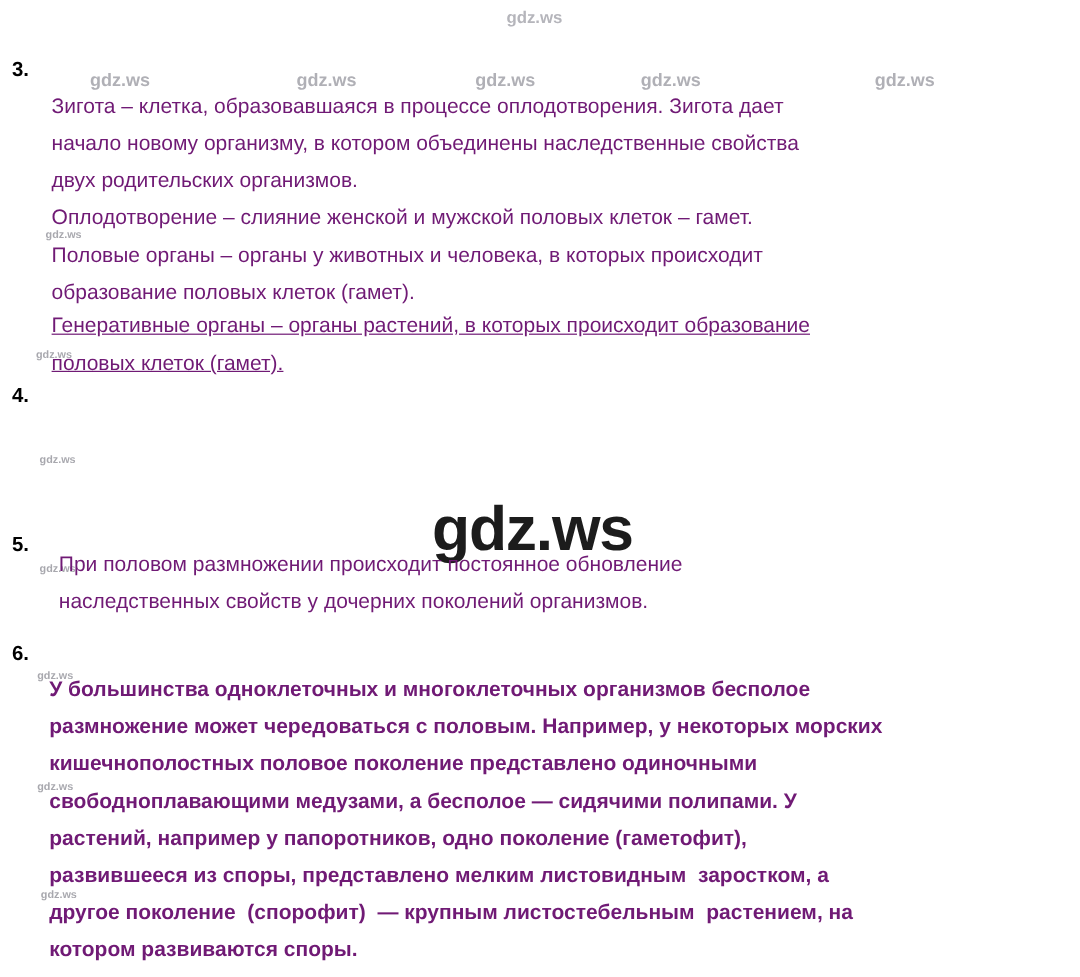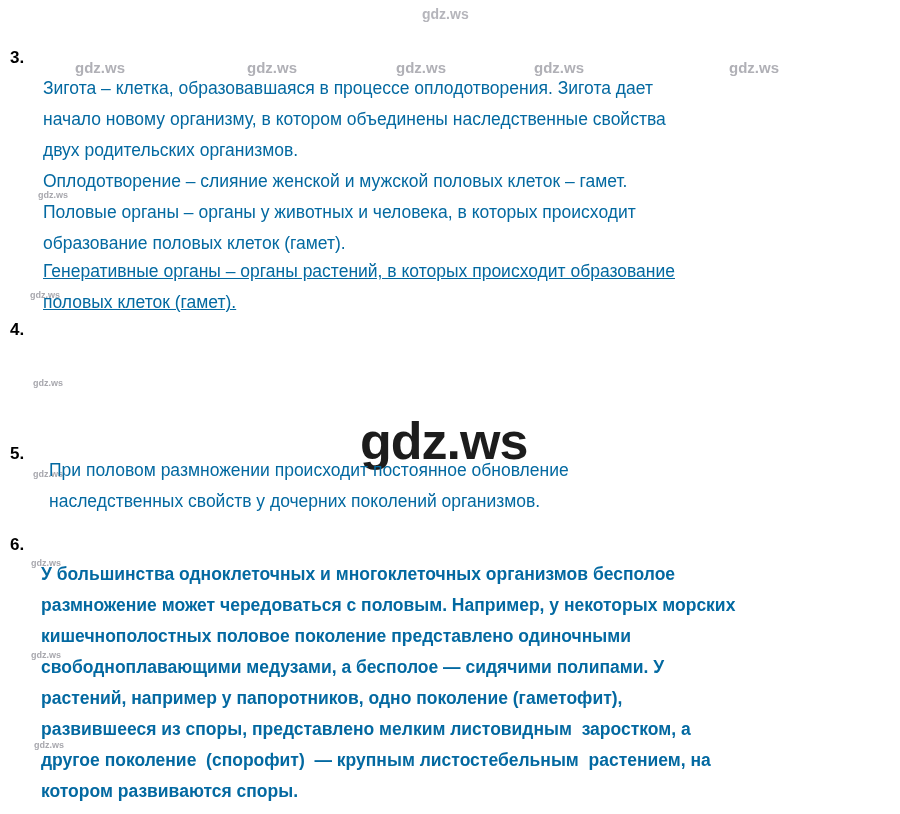--- a/index.html
+++ b/index.html
@@ -55,21 +55,21 @@
     position: absolute;
     font-size: 17px;
     font-weight: bold;
     color: #000;
     font-family: "Liberation Sans", sans-serif;
   }
   .para {
     position: absolute;
     font-size: 17.5px;
     line-height: 31px;
-    color: #0369a1;
+    color: #701a75;
     font-family: "Liberation Sans", sans-serif;
     white-space: pre-wrap;
   }
 </style>
 </head>
 <body>
 
 <div class="page">
 
   <div class="wm wm-top" style="left:422px; top:6px;">gdz.ws</div>

